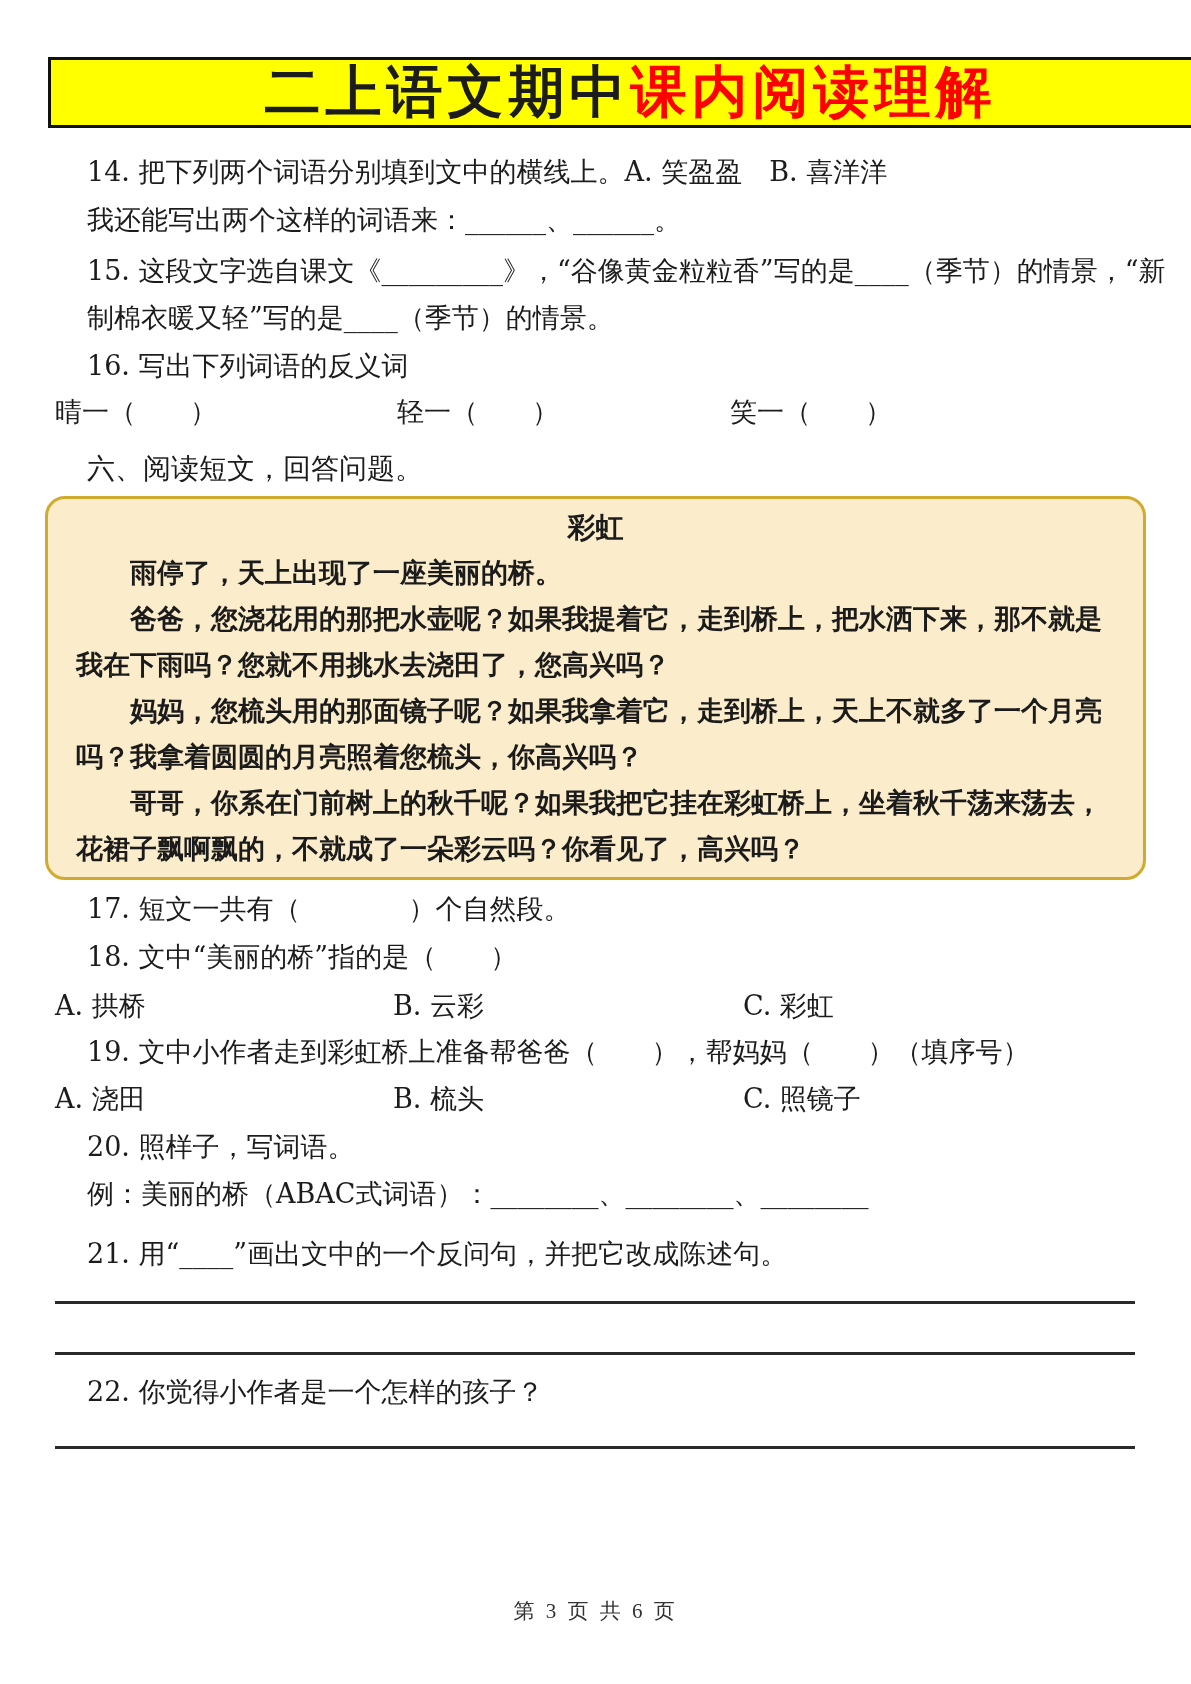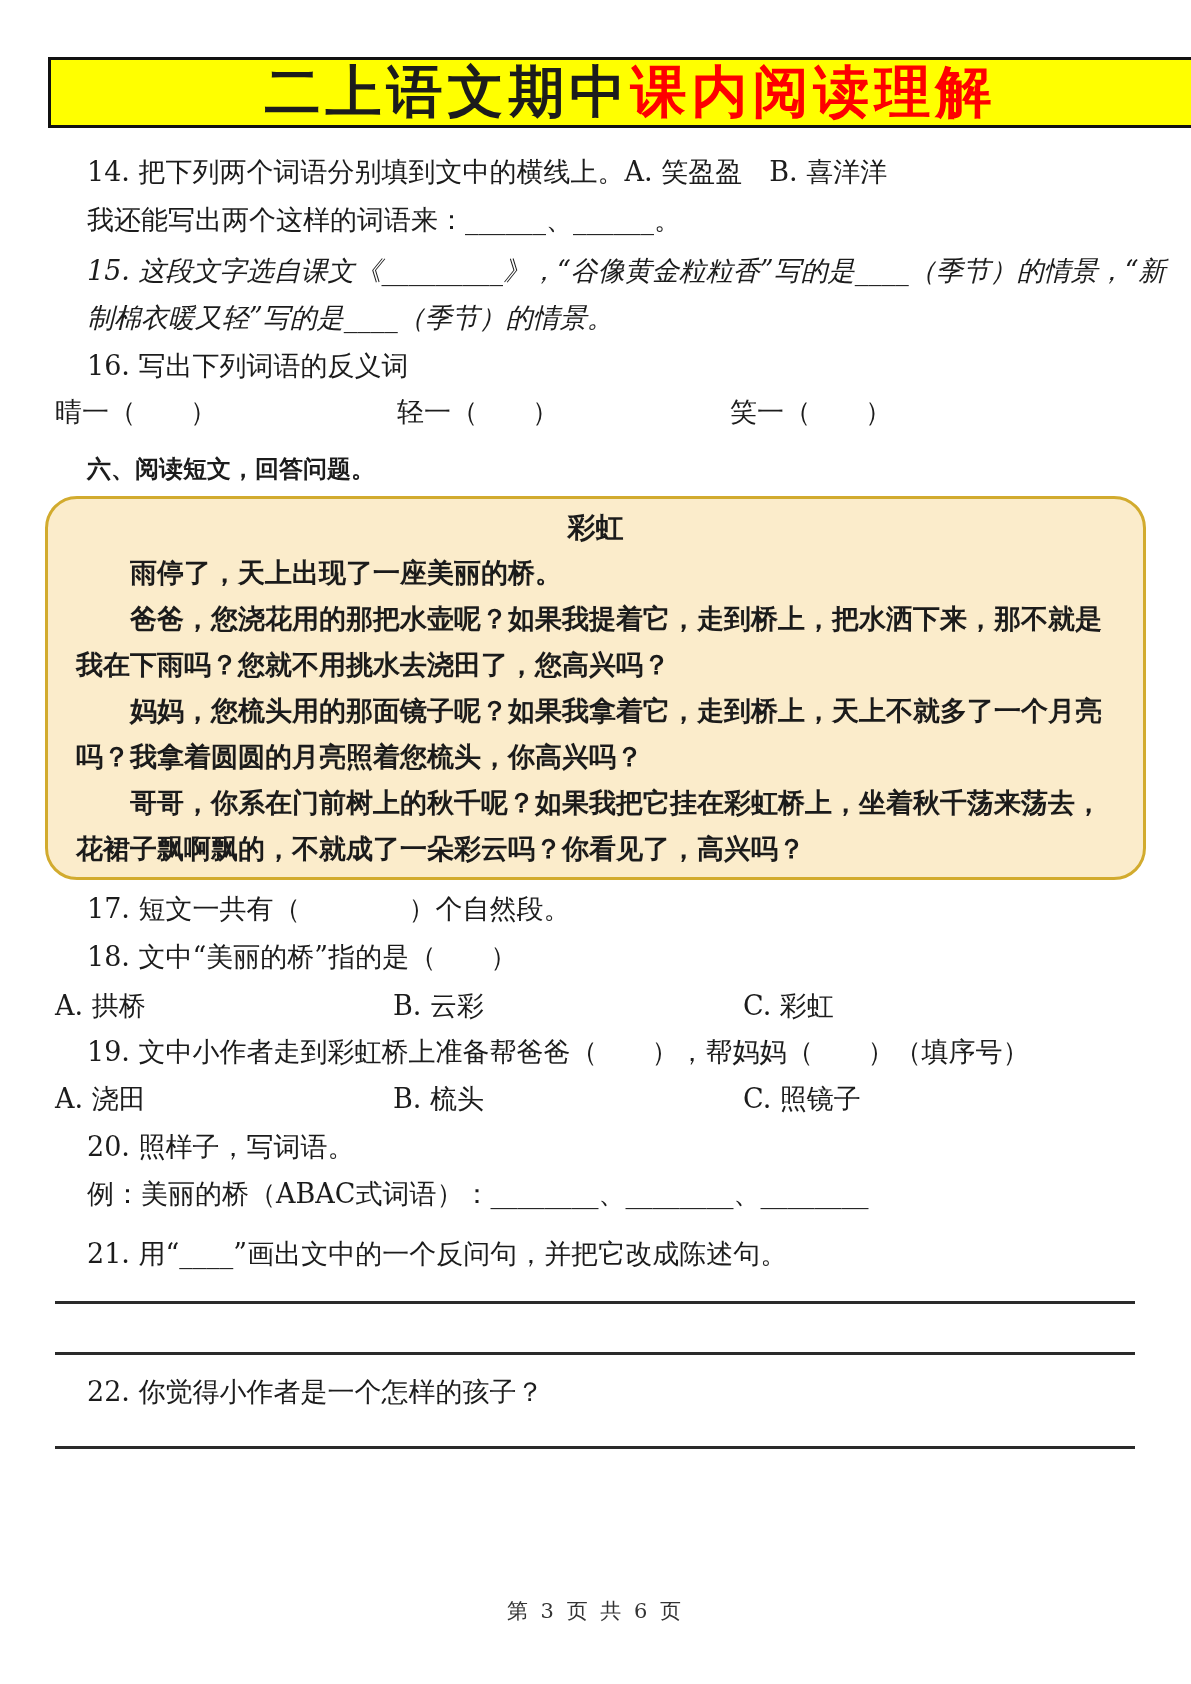--- a/index.html
+++ b/index.html
@@ -13,38 +13,38 @@
     background:#ffff00; border:3px solid #111111; box-sizing:border-box;
     display:flex; align-items:center; justify-content:center;
     font-weight:bold; font-size:56px; letter-spacing:5px; white-space:nowrap;
     font-family:"DejaVu Serif","Liberation Serif",serif;
   }
   .title-red { color:#fe0000;text-align:right; }
   .line {
     position:absolute; left:55px; width:1080px;
     font-size:27px; line-height:47px; white-space:nowrap;margin-left:32px;
   }
-  .wrap { white-space:normal;font-style:italic; }
-  .section-header { font-size:24px; font-weight:bold; }
+  .wrap { white-space:normal; }
+  .section-header { font-size:28px; font-weight:normal; }
   .col-item { position:absolute; font-size:27px; line-height:47px; white-space:nowrap; }
   .passage-box {
     position:absolute; left:45px; top:496px; width:1101px; height:384px;
-    background:#fbeccb; border:3px solid #d2ab2e; border-radius:32px;
+    background:#fbeccb; border:3px solid #d2ab2e; border-radius:20px;
     box-sizing:border-box; padding:7px 28px 10px;
     font-weight:bold; font-size:27px; line-height:46px; color:#1b1b1b;
   }
   .passage-title { text-align:center; font-size:28px; line-height:44px; margin:0; }
   .passage-box p { margin:0; text-indent:2em; }
   .answer-line {
     position:absolute; left:55px; width:1080px; height:0;
     border-top:3px solid #2a2a2a;
   }
   .footer {
     position:absolute; left:0; top:1597px; width:100%;
-    text-align:center; font-size:21px; letter-spacing:3px; color:#333333;
+    text-align:center; font-size:21px; letter-spacing:3px; color:#333333;font-family:Liberation Serif, serif;
   }
 </style>
 </head>
 <body>
 
 <div class="page">
 
   <div class="title-box" style="background: rgb(255, 255, 0); border-color: rgb(17, 17, 17);">
     <span>二上语文期中</span>
       <span class="title-red" style="color: rgb(254, 0, 0);">课内阅读理解</span>

